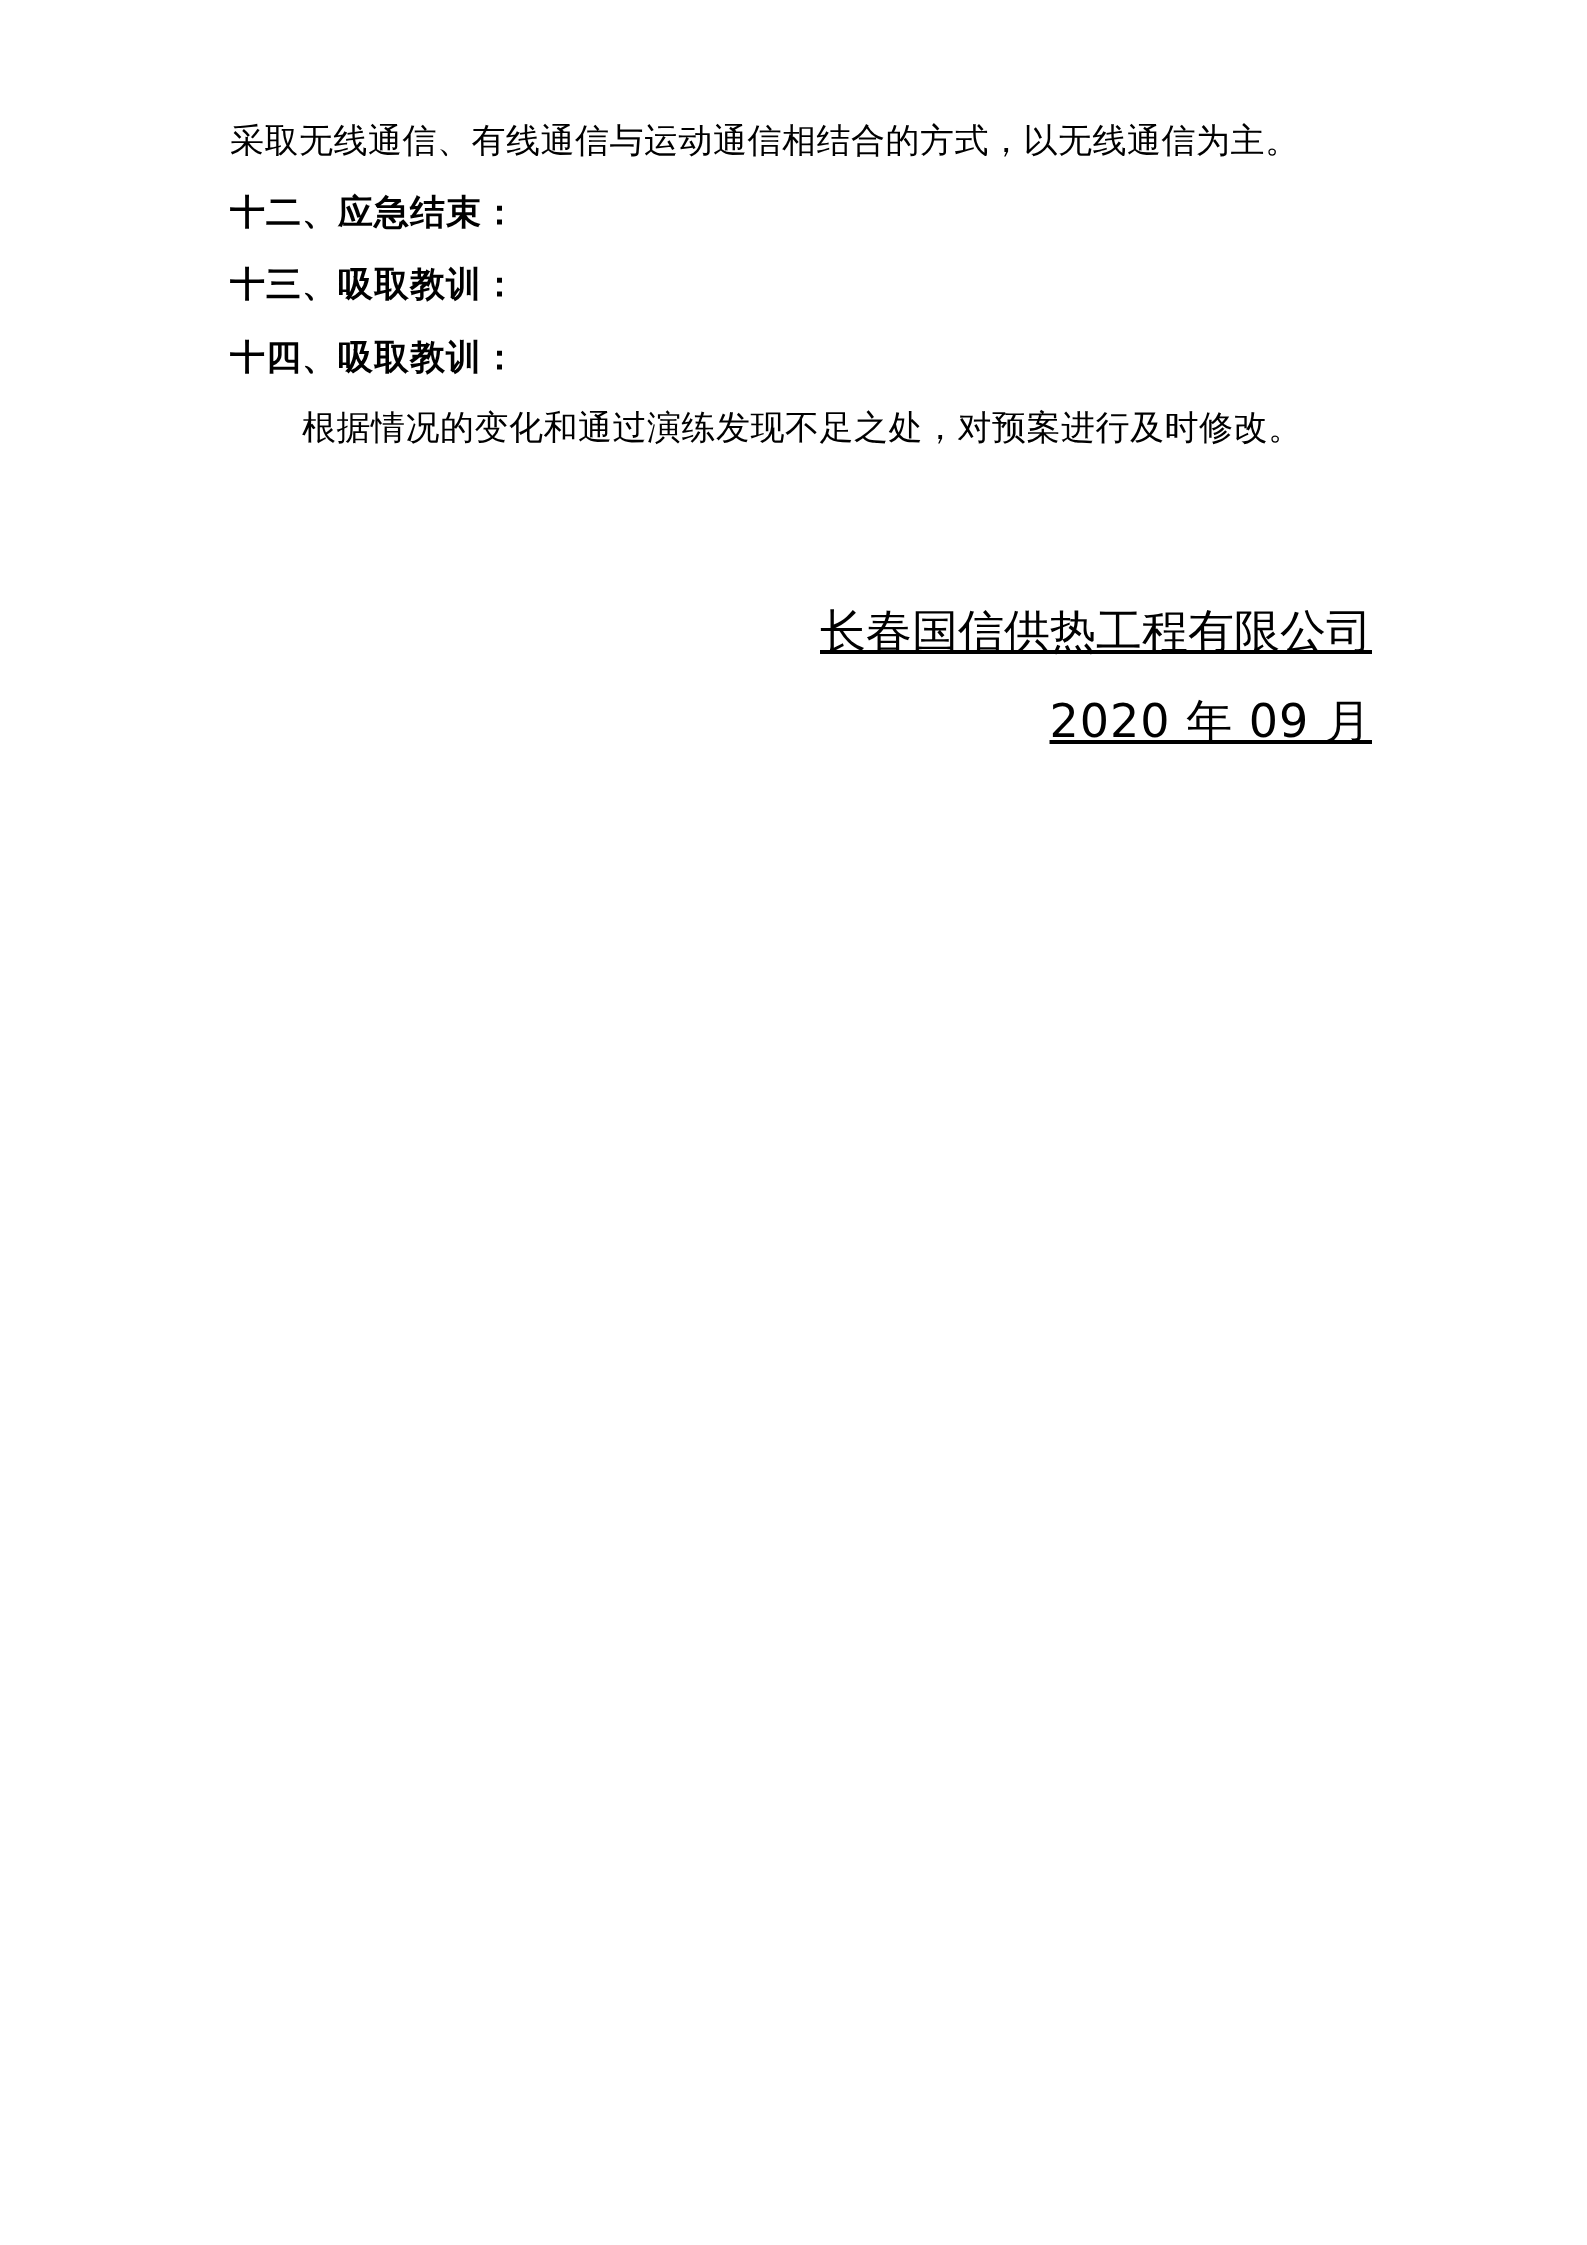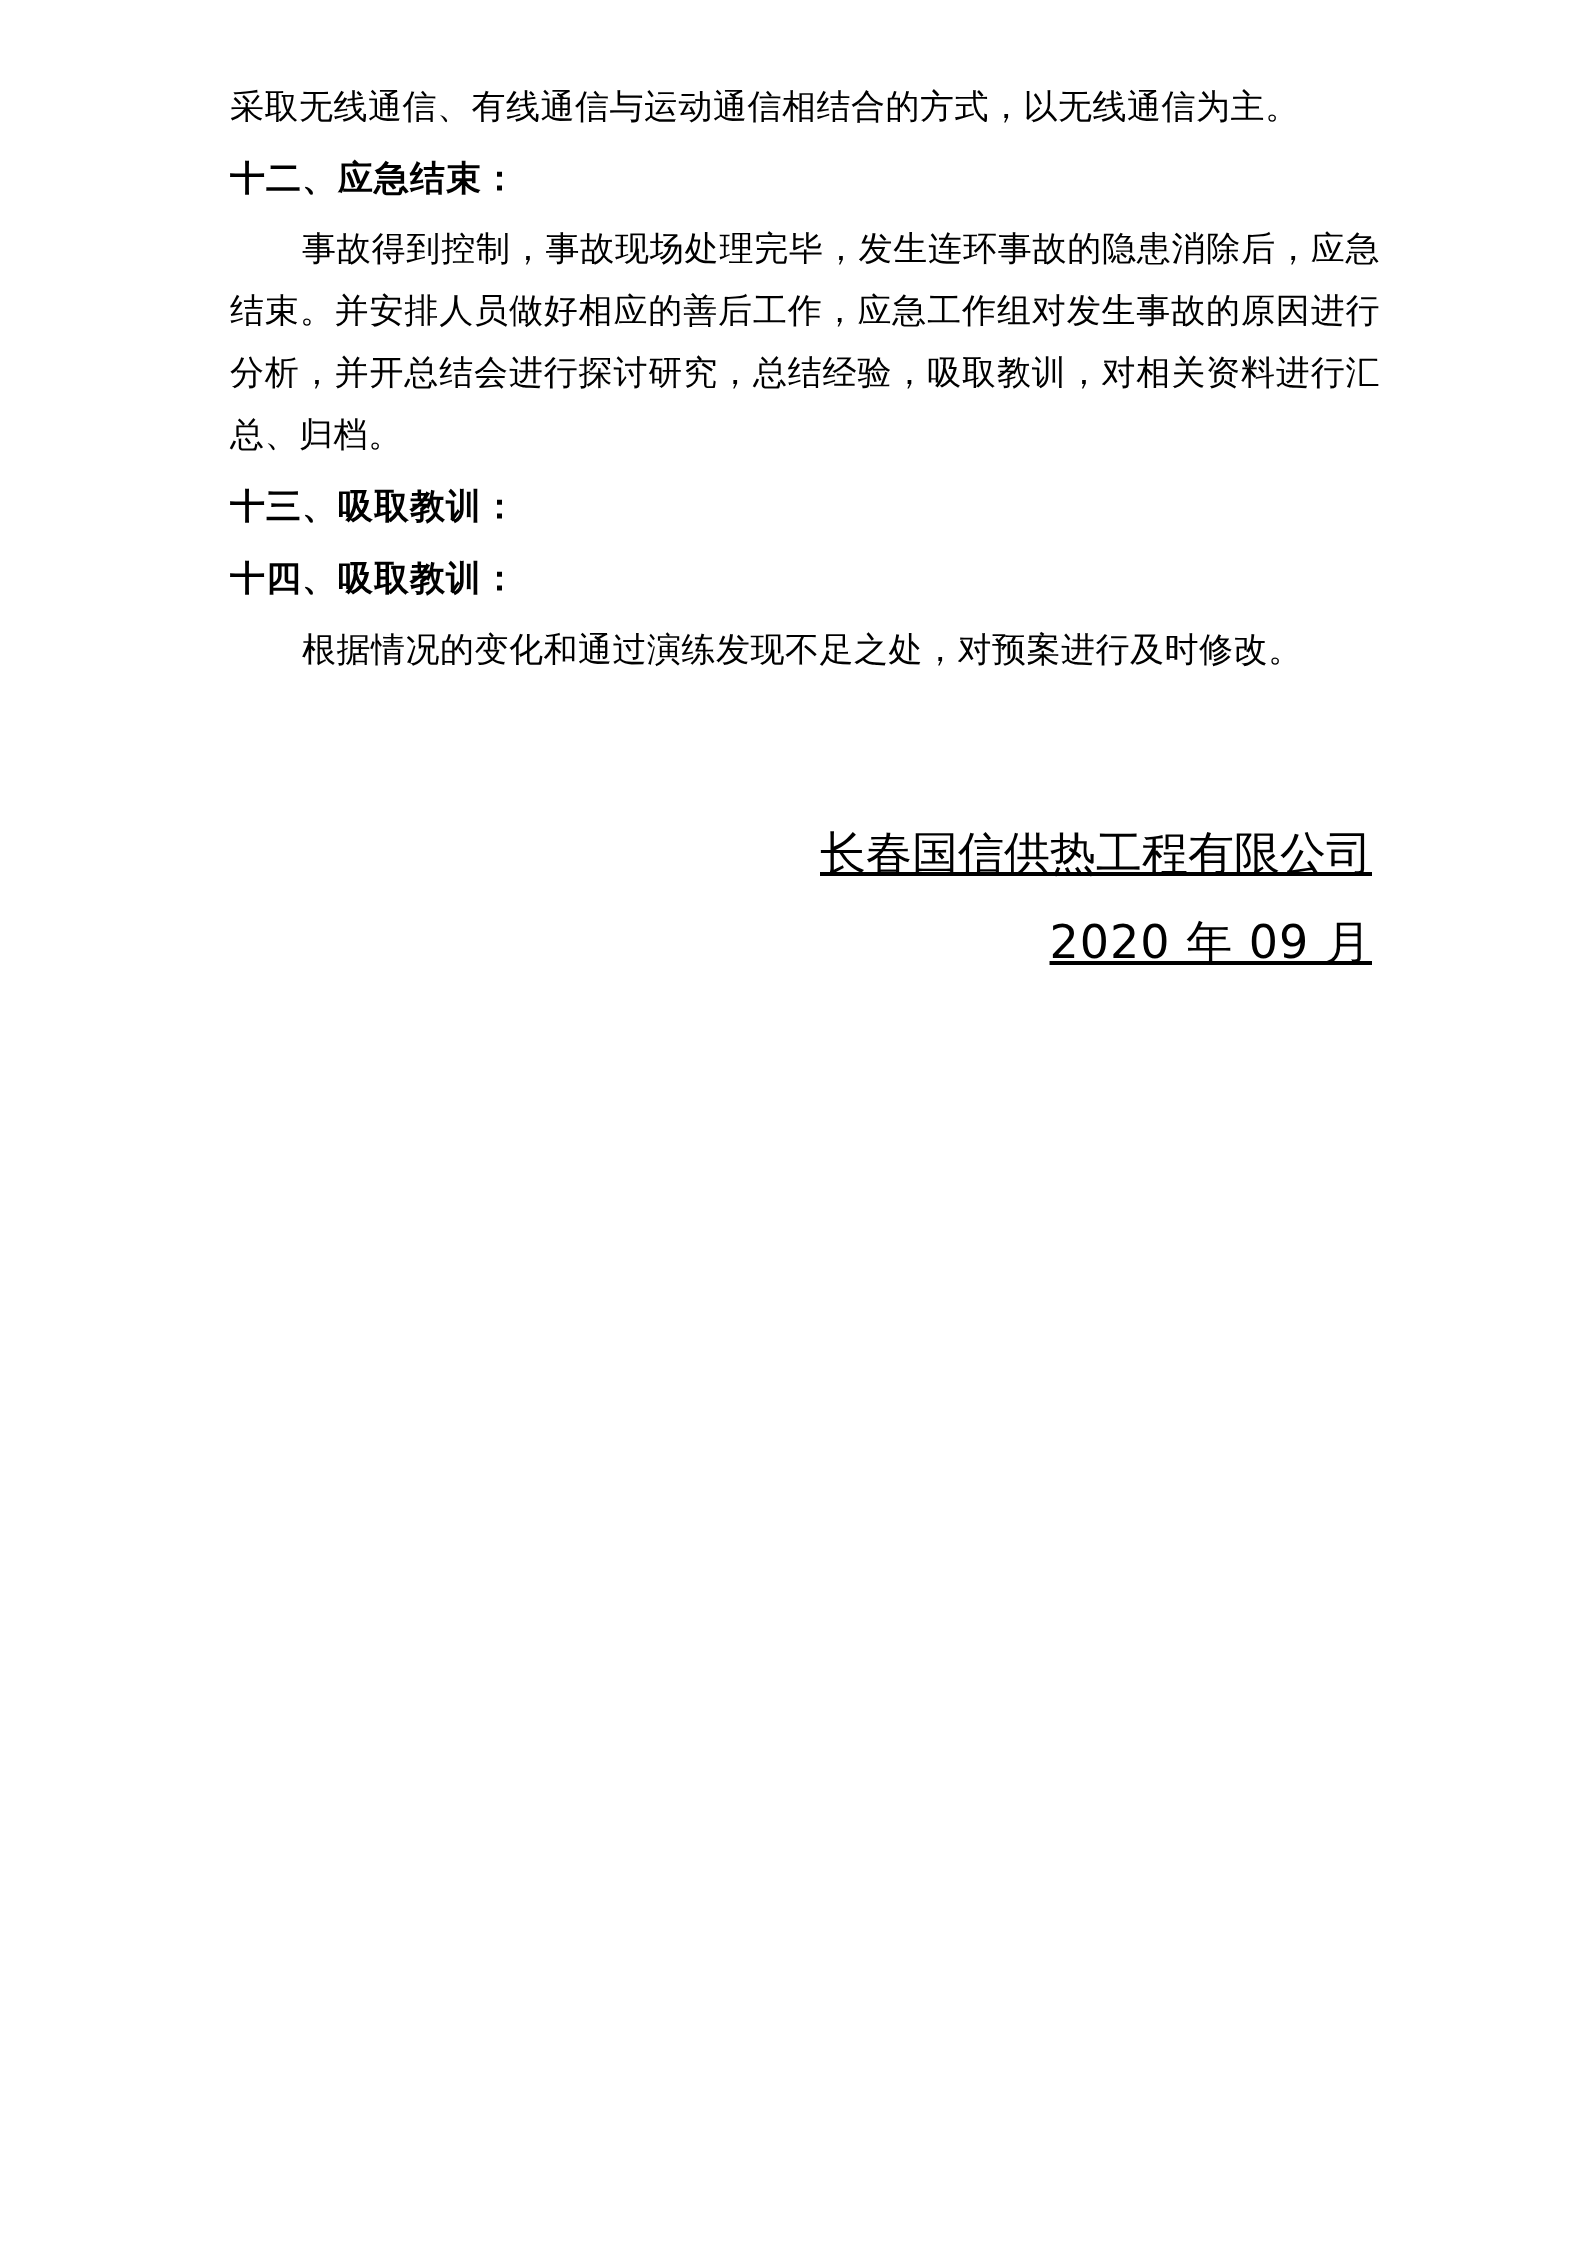--- a/index.html
+++ b/index.html
@@ -15,21 +15,21 @@
     position: relative;
     overflow: hidden;
   }
   .page {
     position: absolute;
     left: 0;
     top: 0;
     width: 1587px;
     height: 2245px;
     box-sizing: border-box;
-    padding: 76px 215px 0 230px;
+    padding: 110px 215px 0 230px;
   }
   .doc-body {
     width: 1150px;
   }
   .para {
     font-size: 34px;
     line-height: 1.82;
     letter-spacing: 0.5px;
     margin: 0 0 10px 0;
     text-align: justify;
@@ -67,21 +67,20 @@
 </head>
 <body>
 
 <div class="page">
   <div class="doc-body">
 
     <p class="para">采取无线通信、有线通信与运动通信相结合的方式，以无线通信为主。</p>
 
     <p class="heading">十二、应急结束：</p>
 
-    <p class="para indent">事故得到控制，事故现场处理完毕，发生连环事故的隐患消除后，应急结束。并安排人员做好相应的善后工作，应急工作组对发生事故的原因进行分析，并开总结会进行探讨研究，总结经验，吸取教训，对相关资料进行汇总、归档。</p>
 
     <p class="heading">十三、吸取教训：</p>
 
 
     <p class="heading">十四、吸取教训：</p>
 
     <p class="para indent">根据情况的变化和通过演练发现不足之处，对预案进行及时修改。</p>
 
     <div class="spacer-lg"></div>
 

